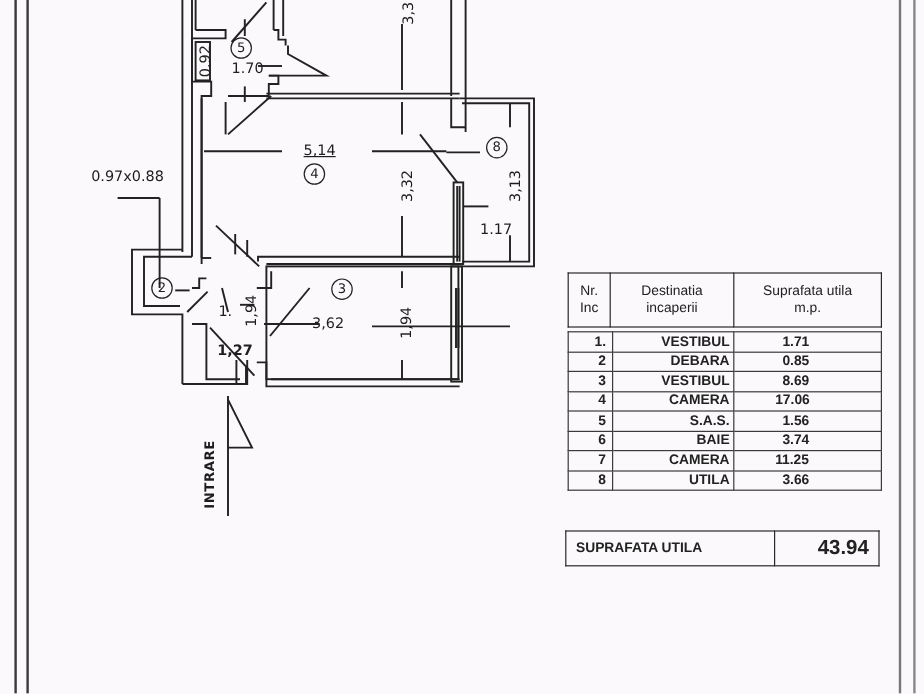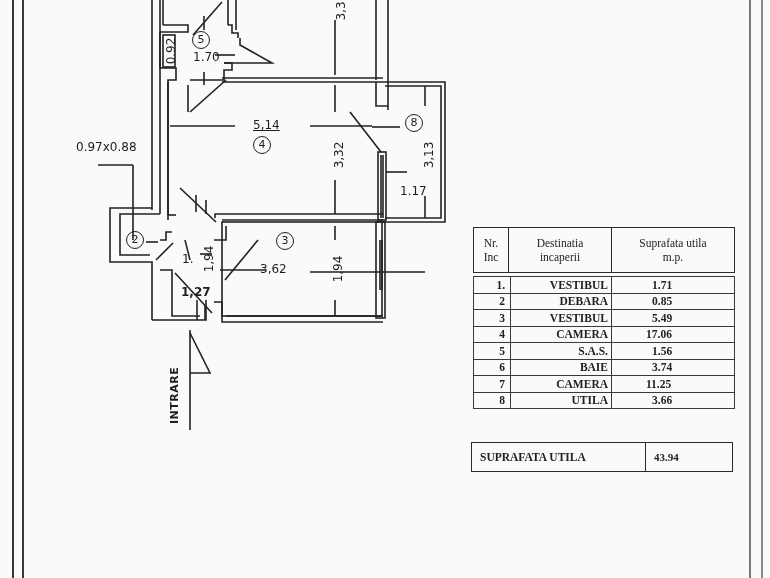--- a/index.html
+++ b/index.html
@@ -19,42 +19,42 @@
   .room-num {
     position: absolute; width: 16px; height: 16px; border: 1.3px solid #222;
     border-radius: 50%; font-size: 11px; line-height: 16px; text-align: center;
     background: transparent;
   }
   .entry-label {
     position: absolute; font-size: 11px; font-weight: bold; letter-spacing: 0.5px;
     transform: rotate(-90deg); transform-origin: left top;
   }
   table.rooms {
-    position: absolute; border-collapse: collapse; font-family: Liberation Serif, serif;
+    position: absolute; border-collapse: collapse; font-family: Liberation Sans, sans-serif;
   }
   .hdr-table { left: 473px; top: 227px; width: 262px; height: 46px; }
   .hdr-table td {
     border: 1.8px solid #2a2a2a; font-size: 11.5px; text-align: center;
     vertical-align: middle; line-height: 14px; padding: 0 2px; color: #222;
   }
   .body-table { left: 473px; top: 276px; width: 262px; }
   .body-table td {
     border: 1.2px solid #3a3a3a; font-size: 11.5px; height: 15.5px;
     padding: 0 3px; line-height: 14px; font-weight: bold; color: #222;
   }
   .body-table td.nr { width: 28px; text-align: right; padding-right: 5px; }
   .body-table td.name { width: 94px; text-align: right; }
   .body-table td.area { text-align: left; padding-left: 40px; font-weight: bold; }
   .body-table { border: 1.8px solid #2a2a2a; }
   .sum-table { left: 471px; top: 442px; width: 262px; border: 1.8px solid #2a2a2a; }
   .sum-table td {
     border: 1.4px solid #2a2a2a; font-size: 11.5px; font-weight: bold; height: 28px;
     padding: 0 8px; color: #222;
   }
-  .sum-table td.val { text-align: left; width: 70px; font-size: 11px; }
+  .sum-table td.val { text-align: right; width: 70px; font-size: 17px; }
   svg { position: absolute; left: 0; top: 0; }
 </style>
 </head>
 <body>
 
 <div class="frame-line" style="left:12px;top:0;width:2px;height:578px;"></div>
 <div class="frame-line" style="left:22px;top:0;width:2px;height:578px;"></div>
 <div class="frame-line" style="left:749px;top:0;width:1.5px;height:578px;background:#777;"></div>
 <div class="frame-line" style="left:761px;top:0;width:1.5px;height:578px;background:#888;"></div>
 
@@ -207,21 +207,21 @@
     <td class="area">1.71</td>
   </tr>
   <tr>
     <td class="nr">2</td>
     <td class="name">DEBARA</td>
     <td class="area">0.85</td>
   </tr>
   <tr>
     <td class="nr">3</td>
     <td class="name">VESTIBUL</td>
-    <td class="area">5.49</td>
+    <td class="area">8.69</td>
   </tr>
   <tr>
     <td class="nr">4</td>
     <td class="name">CAMERA</td>
     <td class="area" style="padding-left:34px;">17.06</td>
   </tr>
   <tr>
     <td class="nr">5</td>
     <td class="name">S.A.S.</td>
     <td class="area">1.56</td>

